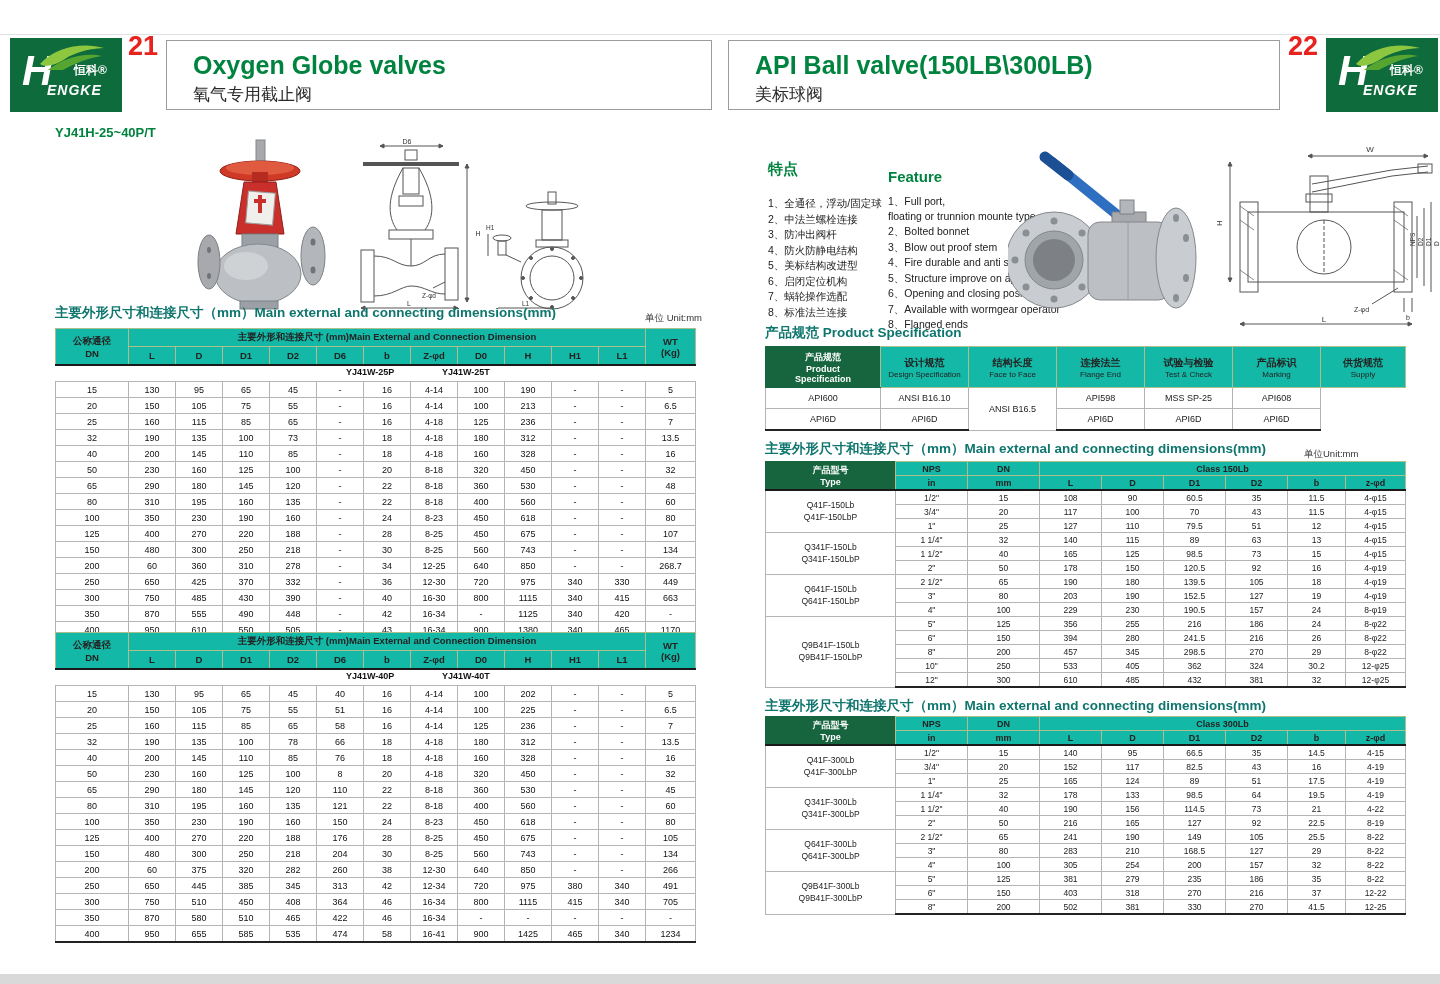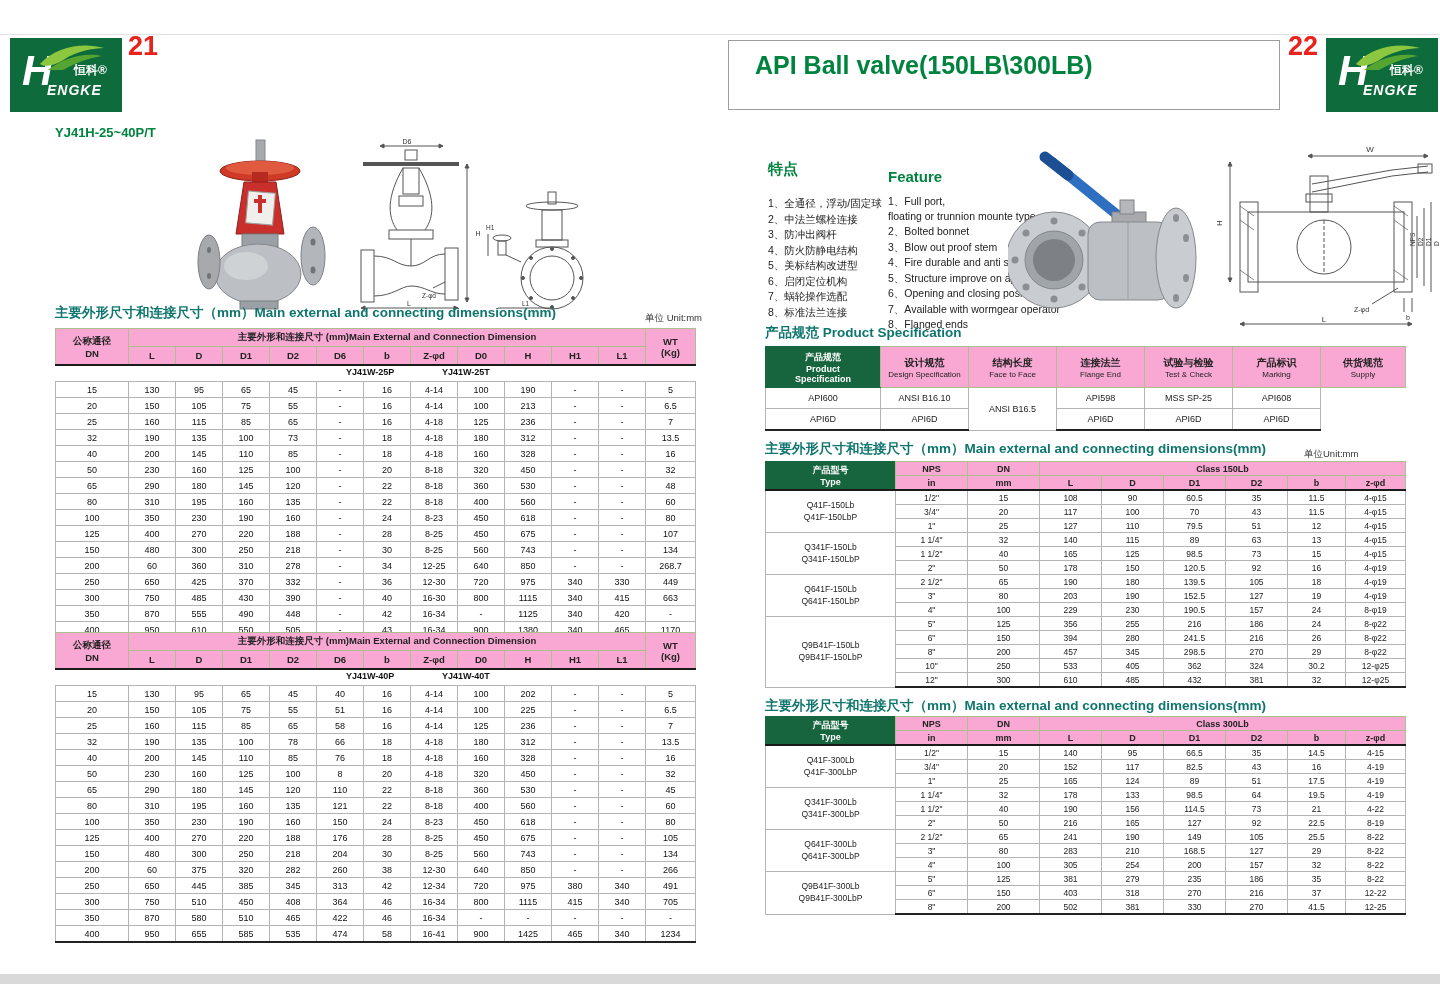--- a/index.html
+++ b/index.html
@@ -21,21 +21,21 @@
   .t-zh{color:#2a2a2a;font-size:17px;margin-top:3px;}
 
   .model-label{position:absolute;left:55px;top:125px;color:#00833e;font-weight:bold;font-size:13px;}
   .sec-title{position:absolute;color:#0f766e;font-weight:bold;font-size:13.5px;white-space:nowrap;}
   .unit{position:absolute;font-size:9.5px;color:#333;}
 
   
   table{border-collapse:collapse;table-layout:fixed;}
   td,th{padding:0;text-align:center;vertical-align:middle;border:1px solid #b4b4b4;
         font-weight:normal;overflow:hidden;white-space:nowrap;}
-  thead td,thead th{background:#f9a8d4;border:1px solid #aebf8e;font-weight:bold;}
+  thead td,thead th{background:#14b8a6;border:1px solid #aebf8e;font-weight:bold;}
   thead{border-bottom:2px solid #1a1a1a;}
   .pre{white-space:pre-line;}
   .dark{background:#17653e !important;color:#fff;border-color:#17653e #aebf8e #17653e #17653e !important;}
   .tbl-bottom tbody tr:last-child td{border-bottom:2px solid #222;}
 
   
   .dimtbl{position:absolute;left:55px;width:640px;font-size:9px;}
   .dimtbl thead td{height:17px;font-size:9.5px;}
   .dimtbl thead .span-h{font-size:9.5px;}
   .dimtbl tbody td{height:15px;color:#111;}
@@ -76,23 +76,28 @@
   <div class="logo-box" style="left:10px;">
     <span class="logo-h">H</span>
     <svg class="leaf" width="78" height="34" viewBox="0 0 78 34">
       <path d="M8,24 C24,6 52,2 72,8 C54,9 42,13 33,19 C24,25 13,28 8,24 Z" fill="#8dc63f"></path>
       <path d="M16,30 C32,17 54,12 70,16 C55,18 42,24 31,30 Z" fill="#57a531"></path>
     </svg>
     <span class="logo-cn">恒科®</span>
     <span class="logo-rest">ENGKE</span>
   </div>
   <div class="pagenum" style="left:128px;">21</div>
+  <div class="titlebox" style="left:166px;width:546px;">
+    <div class="t-en">Oxygen Globe valves</div>
+    <div class="t-zh">氧气专用截止阀</div>
+  </div>
 
   <div class="titlebox" style="left:728px;width:552px;">
     <div class="t-en">API Ball valve(150LB\300LB)</div>
+    <div class="t-zh">美标球阀</div>
   </div>
   <div class="pagenum" style="left:1288px;">22</div>
   <div class="logo-box" style="left:1326px;">
     <span class="logo-h">H</span>
     <svg class="leaf" width="78" height="34" viewBox="0 0 78 34">
       <path d="M8,24 C24,6 52,2 72,8 C54,9 42,13 33,19 C24,25 13,28 8,24 Z" fill="#8dc63f"></path>
       <path d="M16,30 C32,17 54,12 70,16 C55,18 42,24 31,30 Z" fill="#57a531"></path>
     </svg>
     <span class="logo-cn">恒科®</span>
     <span class="logo-rest">ENGKE</span>

